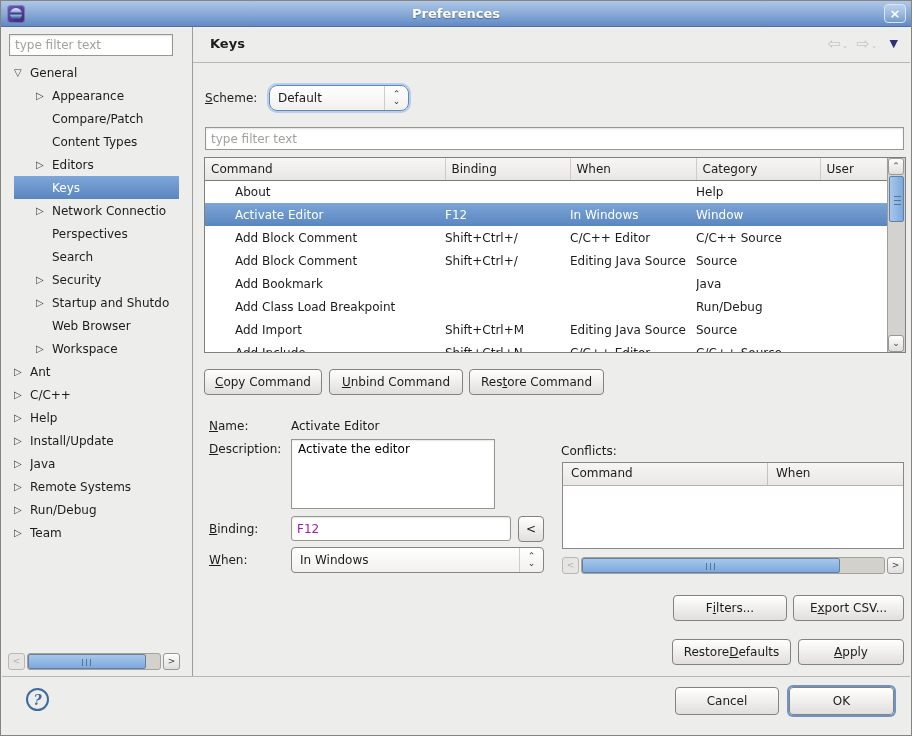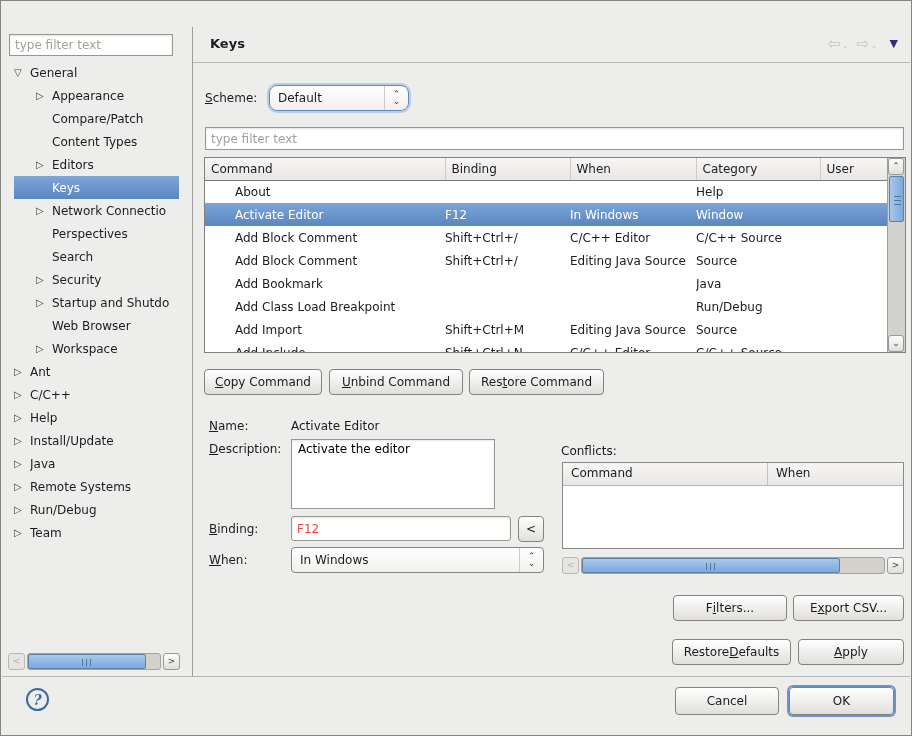--- a/index.html
+++ b/index.html
@@ -17,21 +17,21 @@
   .app-icon .orb{width:12px;height:12px;border-radius:50%;
     background:linear-gradient(180deg,#e4ecf8 0%,#a5bce2 28%,#3a3a86 46%,#8fb0dd 62%,#26266a 100%);}
   .title-text{flex:1;text-align:center;color:#fff;font-weight:bold;font-size:13px;text-shadow:0 1px 1px rgba(0,0,0,.35);}
   .close-btn{position:absolute;right:5px;top:3px;width:22px;height:19px;border:1px solid #dbe5f4;border-radius:4px;
     background:linear-gradient(180deg,rgba(255,255,255,.28),rgba(255,255,255,.06));
     color:#fff;font-size:13px;font-weight:bold;display:flex;align-items:center;justify-content:center;}
 
   
   .sidebar{position:absolute;left:1px;top:26px;width:191px;bottom:59px;border-right:1px solid #9f9d9a;background:#ededeb;}
   input.text{border:1px solid #98978e;background:#fff;font:12px "DejaVu Sans",sans-serif;
-    padding:0 5px;box-shadow:inset 0 1px 2px rgba(0,0,0,.12);color:#ef4444;}
+    padding:0 5px;box-shadow:inset 0 1px 2px rgba(0,0,0,.12);color:#a21caf;}
   input.text::placeholder{color:#a3a19c;}
   .side-filter{position:absolute;left:7px;top:7px;width:164px;height:22px;}
   .tree{position:absolute;left:0;top:34px;right:1px;overflow:hidden;}
   .trow{height:23px;margin:0 12px;display:flex;align-items:center;}
   .trow.lvl1{padding-left:22px;}
   .trow.sel{background:linear-gradient(180deg,#7ea6d8,#5a86c0);color:#fff;}
   .tw{width:16px;min-width:16px;font-size:10px;color:#3e3e3e;}
   .tlabel{white-space:nowrap;overflow:hidden;}
 
   
@@ -124,20 +124,27 @@
   
   .bottombar{position:absolute;left:1px;right:1px;bottom:1px;height:58px;border-top:1px solid #b8b6b2;background:#ededeb;}
   .help-icon{position:absolute;left:24px;top:11px;width:23px;height:23px;border-radius:50%;border:2px solid #40699c;
     color:#40699c;font:italic bold 14px "DejaVu Serif",serif;display:flex;align-items:center;justify-content:center;}
 </style>
 </head>
 <body>
 
 <div id="window">
 
+  <div class="titlebar">
+    <span class="app-icon">
+        <span class="orb"></span>
+      </span>
+    <span class="title-text">Preferences</span>
+    <span class="close-btn">×</span>
+  </div>
 
   <div class="sidebar">
     <input class="text side-filter" placeholder="type filter text" style="">
     <div class="tree">
       <div class="trow lvl0">
           <span class="tw">▽</span>
           <span class="tlabel">General</span>
         </div>
       <div class="trow lvl1">
           <span class="tw">▷</span>

